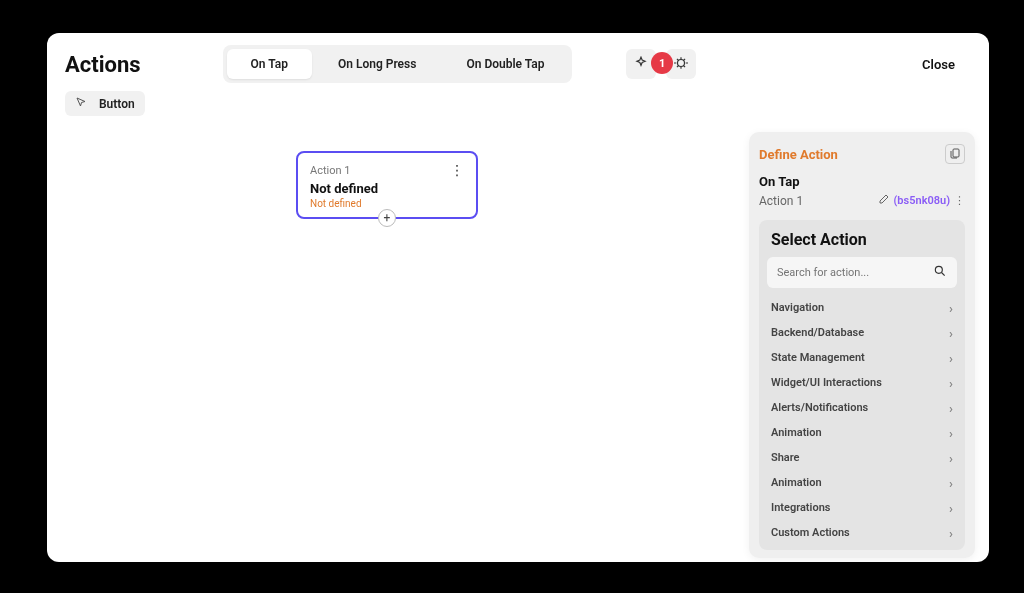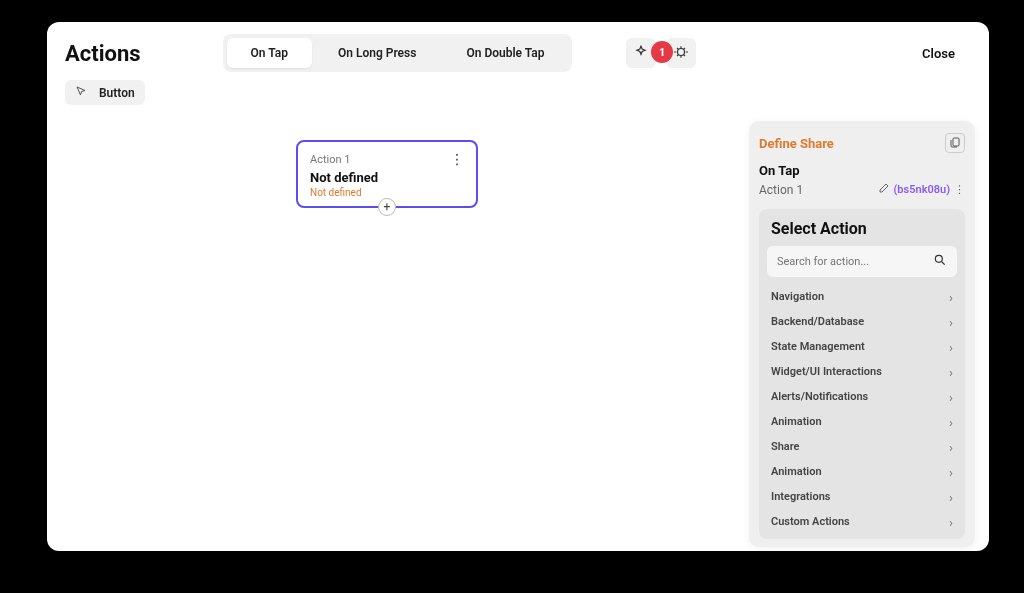--- a/index.html
+++ b/index.html
@@ -1,19 +1,19 @@
 <!DOCTYPE html>
 <html><head>
 <meta charset="utf-8">
 <style>
   * { box-sizing: border-box; margin: 0; padding: 0; font-family: -apple-system, BlinkMacSystemFont, "Segoe UI", Roboto, sans-serif; }
   body { background: #000; width: 1024px; height: 593px; overflow: hidden; position: relative; }
   .window {
     position: absolute;
-    left: 47px; top: 22px;
+    left: 47px; top: 33px;
     width: 942px; height: 529px;
     background: #fff;
     border-radius: 12px;
     box-shadow: 0 8px 40px rgba(0,0,0,.3);
     display: flex; flex-direction: column;
   }
   .header {
     display: flex; align-items: center;
     padding: 12px 18px 8px 18px;
     gap: 12px;
@@ -176,21 +176,21 @@
       </div>
       <div class="action-status">Not defined</div>
       <div class="action-sub">Not defined</div>
       <div class="add-btn">
         <span>+</span>
       </div>
     </div>
 
     <div class="side-panel">
       <div class="panel-head">
-        <div class="panel-title">Define Share</div>
+        <div class="panel-title">Define Action</div>
         <div class="panel-copy">
           <span>
             <svg width="12" height="12" viewBox="0 0 24 24" fill="none" stroke="#555" stroke-width="2">
                 <rect x="8" y="4" width="12" height="16" rx="2"></rect>
                 <path d="M4 8v12a2 2 0 002 2h10"></path>
               </svg>
           </span>
         </div>
       </div>
       <div class="panel-trigger">On Tap</div>

